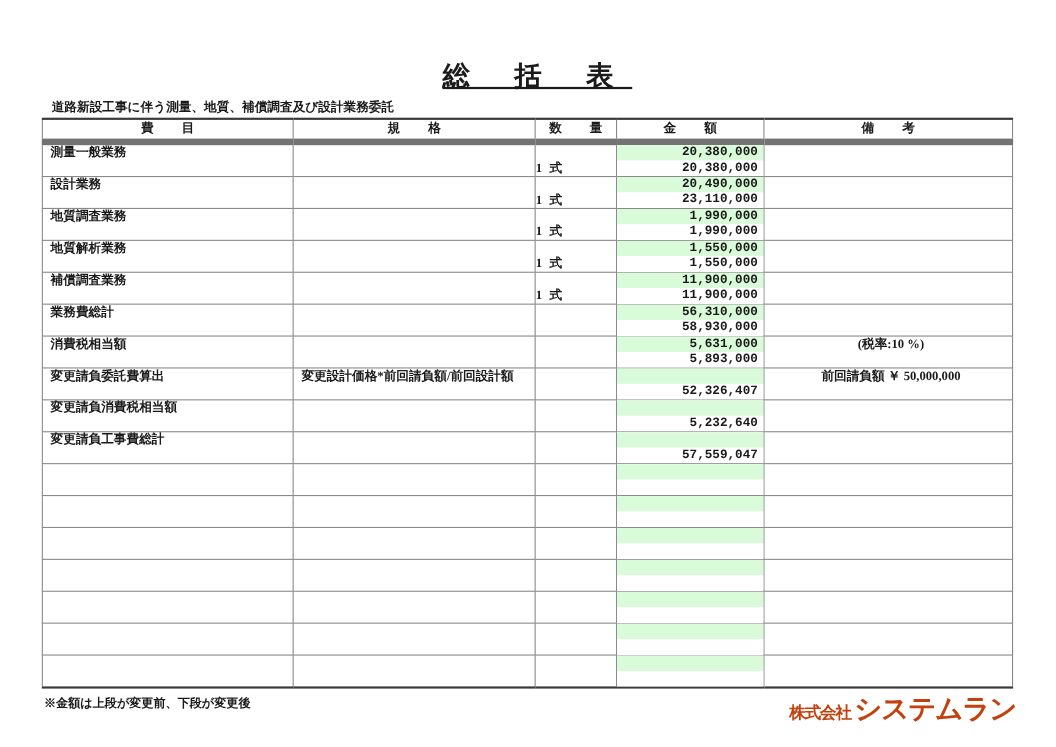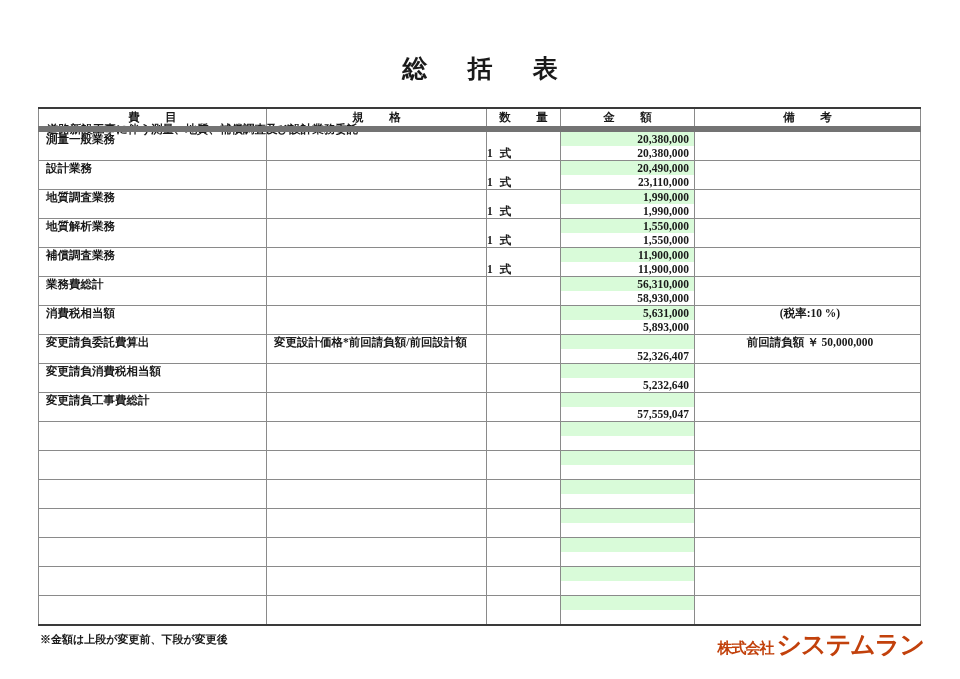--- a/index.html
+++ b/index.html
@@ -26,32 +26,32 @@
     position: absolute;
     top: 52px;
     left: 0;
     width: 960px;
     text-align: center;
     font-size: 25px;
     font-weight: bold;
     letter-spacing: 17px;
     text-indent: 17px;
     font-family: "Liberation Serif", "DejaVu Serif", serif;
+    text-decoration: underline;
   }
 
   
   .doc-subtitle {
     position: absolute;
     top: 90px;
     left: 47px;
     font-size: 11.5px;
     font-weight: bold;
     letter-spacing: 0px;
     white-space: nowrap;
-    margin-top: 32px;
   }
 
   
   .table-wrap {
     position: absolute;
     left: 38px;
     top: 107px;
     width: 882px;
   }
   table.summary {
@@ -109,21 +109,21 @@
   
   td.spec .up {
     padding-left: 7px;
     text-align: left;
   }
   
   td.qty .lo {
     letter-spacing: 2px;
   }
   
-  td.amt { background: #ffffff; }
+  td.amt { background: #ffffff; font-family: Liberation Mono, monospace; }
   td.amt .up {
     background: #d9fbd9;
     text-align: right;
     padding-right: 5px;
   }
   td.amt .lo {
     background: #ffffff;
     text-align: right;
     padding-right: 5px;
   }

